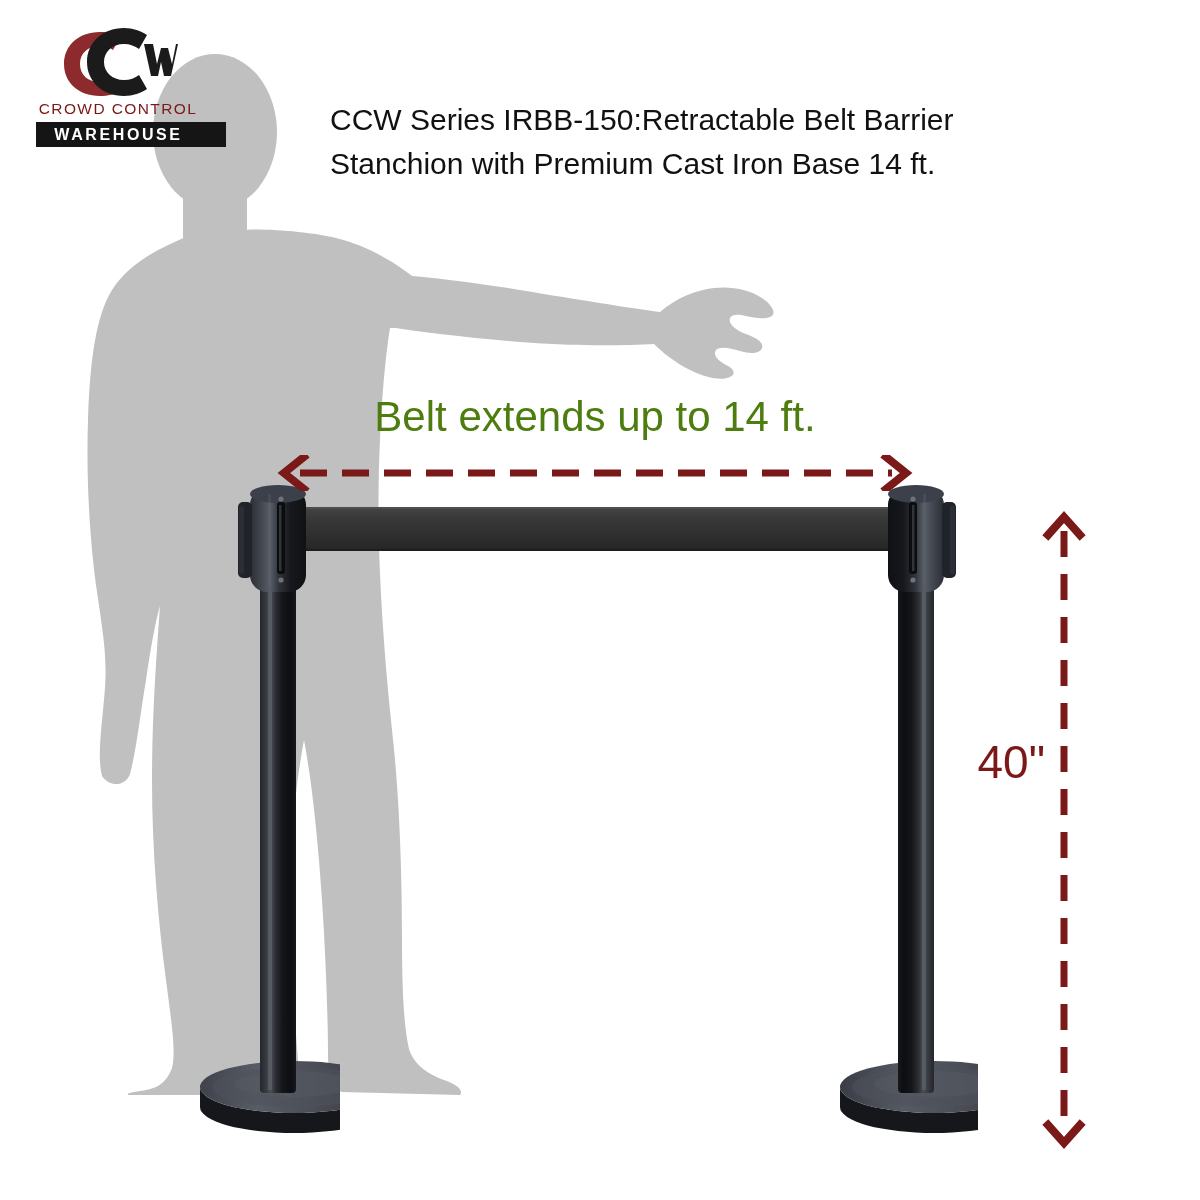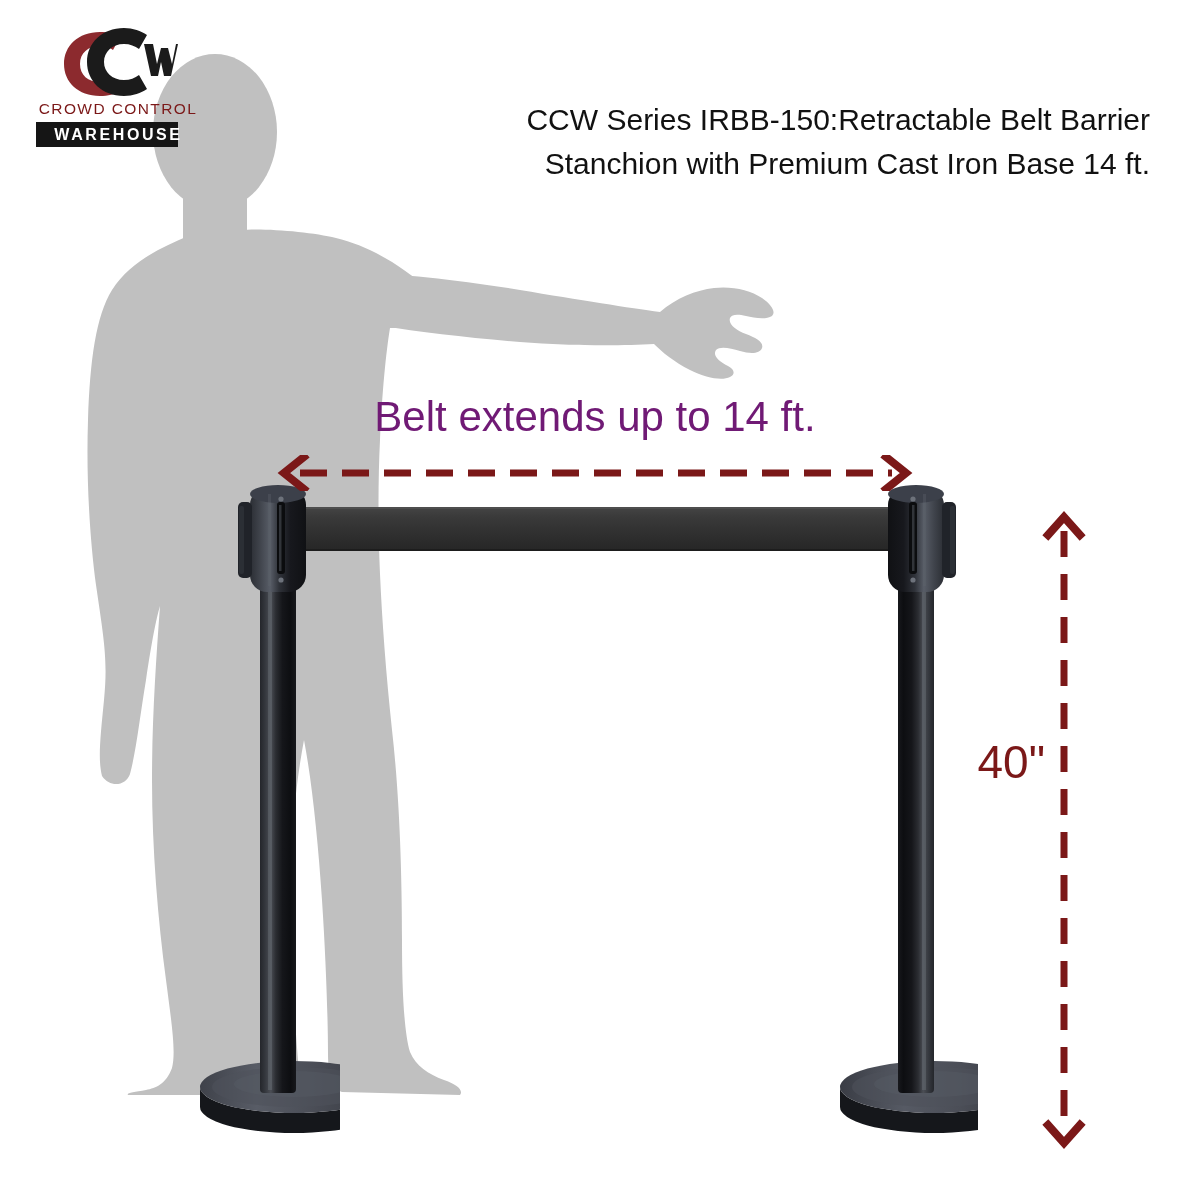--- a/index.html
+++ b/index.html
@@ -46,20 +46,21 @@
     font-family: "Liberation Sans", sans-serif;
     white-space: nowrap;
   }
   #logo-warehouse-bar {
     position: absolute;
     left: 8px;
     top: 96px;
     width: 142px;
     height: 25px;
     background: #151515;
+    padding-left: 48px;
   }
   #logo-warehouse {
     position: absolute;
     left: 0;
     top: 0;
     width: 165px;
     height: 25px;
     line-height: 25px;
     text-align: center;
     font-size: 16px;
@@ -68,21 +69,21 @@
     color: #ffffff;
     white-space: nowrap;
   }
 
   
   #title {
     position: absolute;
     left: 330px;
     top: 98px;
     width: 820px;
-    text-align: right;
+    text-align: left;
     font-size: 30px;
     line-height: 44px;
     color: #111111;
     font-family: "Liberation Sans", sans-serif;
   }
 
   
   #silhouette {
     position: absolute;
     left: 60px;
@@ -111,21 +112,21 @@
   }
 
   
   #belt-dim-label {
     position: absolute;
     left: 275px;
     top: 393px;
     width: 640px;
     text-align: center;
     font-size: 42px;
-    color: #701a75;
+    color: #4d7c0f;
     white-space: nowrap;
   }
   #belt-dim-arrow {
     position: absolute;
     left: 270px;
     top: 455px;
     width: 650px;
     height: 36px;
   }
   #height-dim-label {

